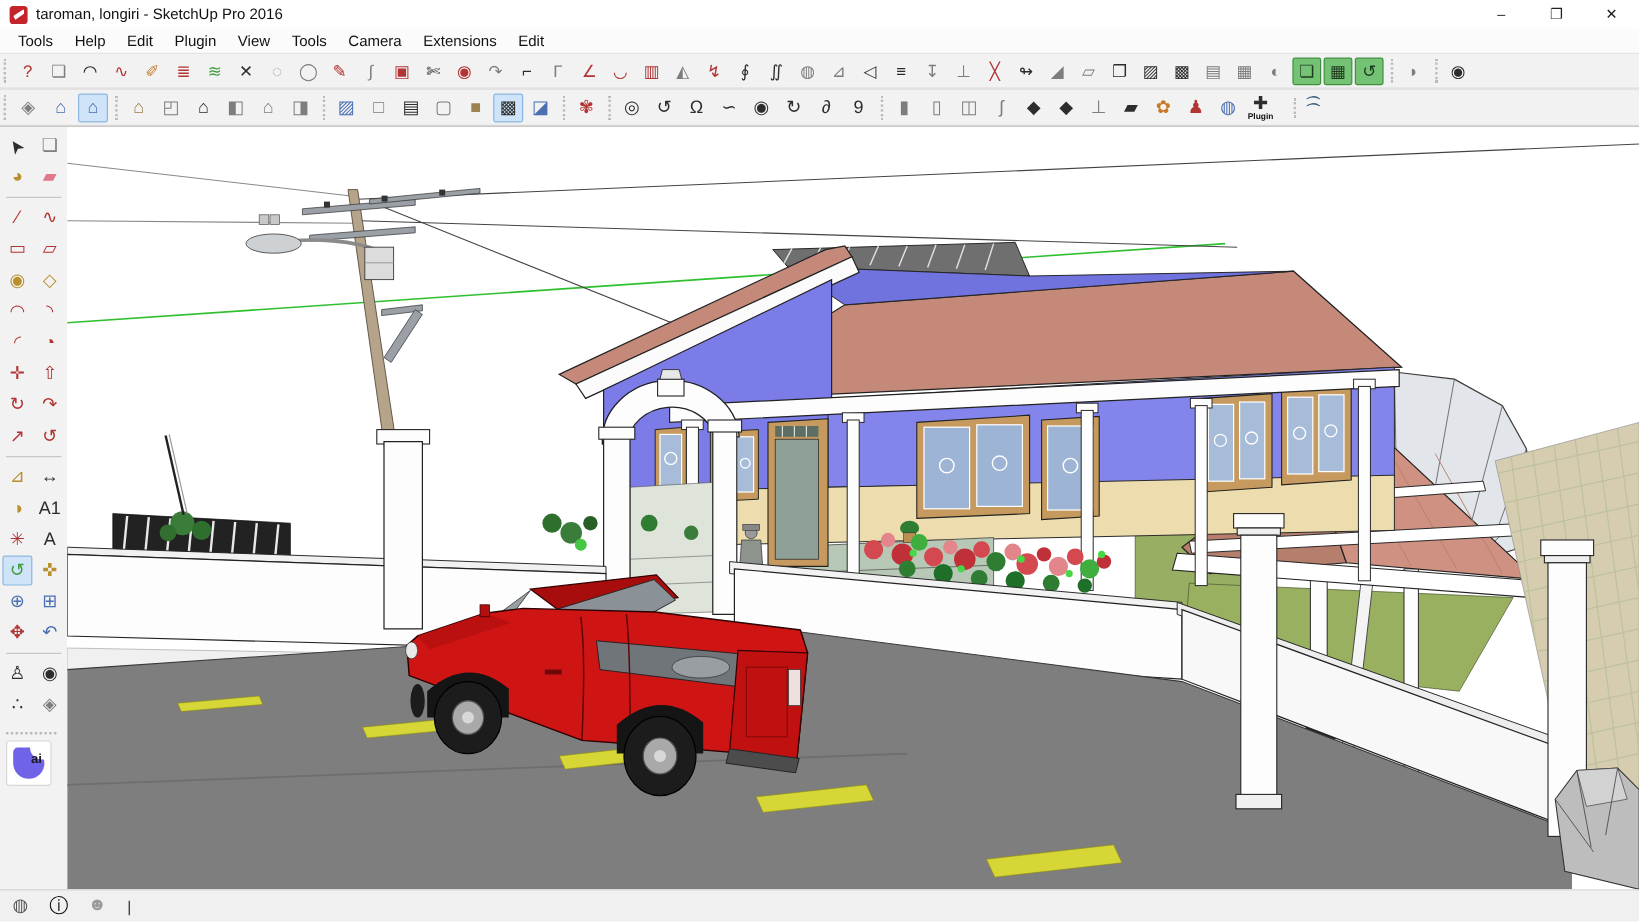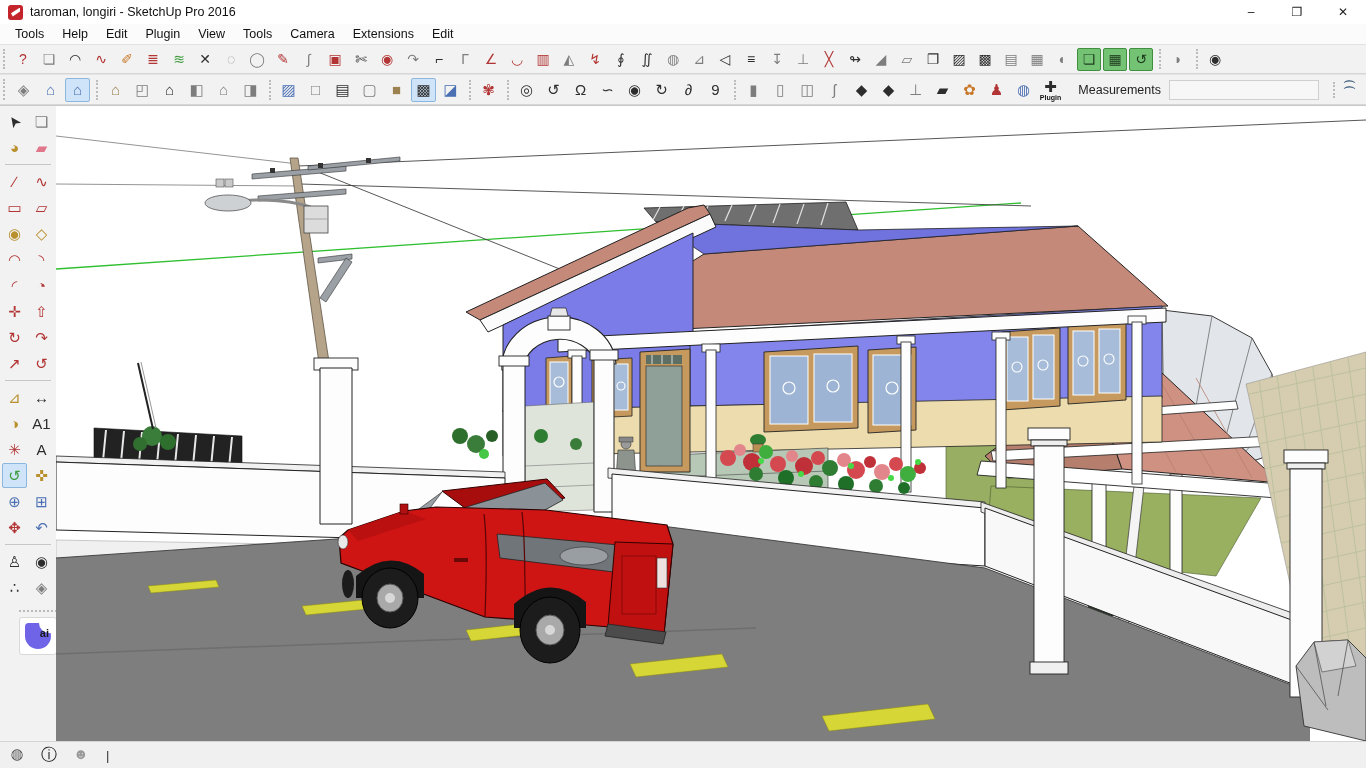--- a/index.html
+++ b/index.html
@@ -55,21 +55,21 @@
 
   
   .main { flex:1 1 auto; display:flex; border-top:1px solid #c9c9c9; }
   .palette { width:56px; flex:0 0 56px; background:#f2f2f2; padding:3px 2px; }
   .pal-grid { display:grid; grid-template-columns:25px 25px; gap:1px 2px; justify-content:center; }
   .pal-grid .tbi { width:25px; height:25px; margin:0; }
   .pal-grid .tbi .g { font-size:15px; }
   .pal-grid [data-kind="hsep"] { grid-column:1 / 3; width:auto; height:7px; border:none; display:block; position:relative; }
   .pal-grid [data-kind="hsep"]::before { content:""; position:absolute; left:3px; right:3px; top:3px; border-top:1px solid #c6c6c6; }
   .pal-grid [data-name="select-tool-icon"] .g { transform:rotate(-125deg); display:inline-block; }
-  .ai-btn { margin-top:10px; width:42px; padding-top:5px; border-top:2px dotted #b9b9b9; margin-left:17px; }
+  .ai-btn { margin-top:10px; width:42px; padding-top:5px; border-top:2px dotted #b9b9b9; margin-left:3px; }
   .ai-inner { width:38px; height:38px; background:#fff; border:1px solid #d8d8d8; border-radius:3px;
     display:flex; align-items:center; justify-content:center; position:relative; }
   .ai-blob { width:26px; height:26px; background:#6f63e8; border-radius:4px 14px 14px 14px; position:relative; }
   .ai-blob::after { content:""; position:absolute; right:-2px; top:-2px; width:14px; height:12px; background:#fff; border-radius:0 0 0 10px; }
   .ai-text { position:absolute; right:7px; top:9px; font-size:11px; font-weight:bold; color:#1a1a1a; }
   .viewport { flex:1 1 auto; background:#ffffff; position:relative; }
   .viewport svg { display:block; }
 
   
   .statusbar { height:28px; flex:0 0 28px; background:#f0f0f0; border-top:1px solid #d4d4d4;
@@ -566,24 +566,20 @@
         <span class="tbi" data-name="globe-link-icon" data-tone="blue">
           <span class="g">◍</span>
           <span class="lbl"></span>
         </span>
 
         <span class="tbi" data-name="plugin-add-icon" data-tone="dark">
           <span class="g">✚</span>
           <span class="lbl">Plugin</span>
         </span>
       </span>
-    <span class="measure-wrap" data-name="measurements-area">
-      <span class="measure-label" data-name="measurements-label">Measurements</span>
-      <input class="measure-input" data-name="measurements-input" value="" style="">
-    </span>
     <span class="chev" data-name="toolbar-collapse-icon">
       <span>⌒</span>
       <span>⌒</span>
     </span>
   </div>
 
   <div class="main" data-name="main-area">
 
     <div class="palette" data-name="tool-palette">
       <div class="pal-grid" data-name="tool-palette-grid">

